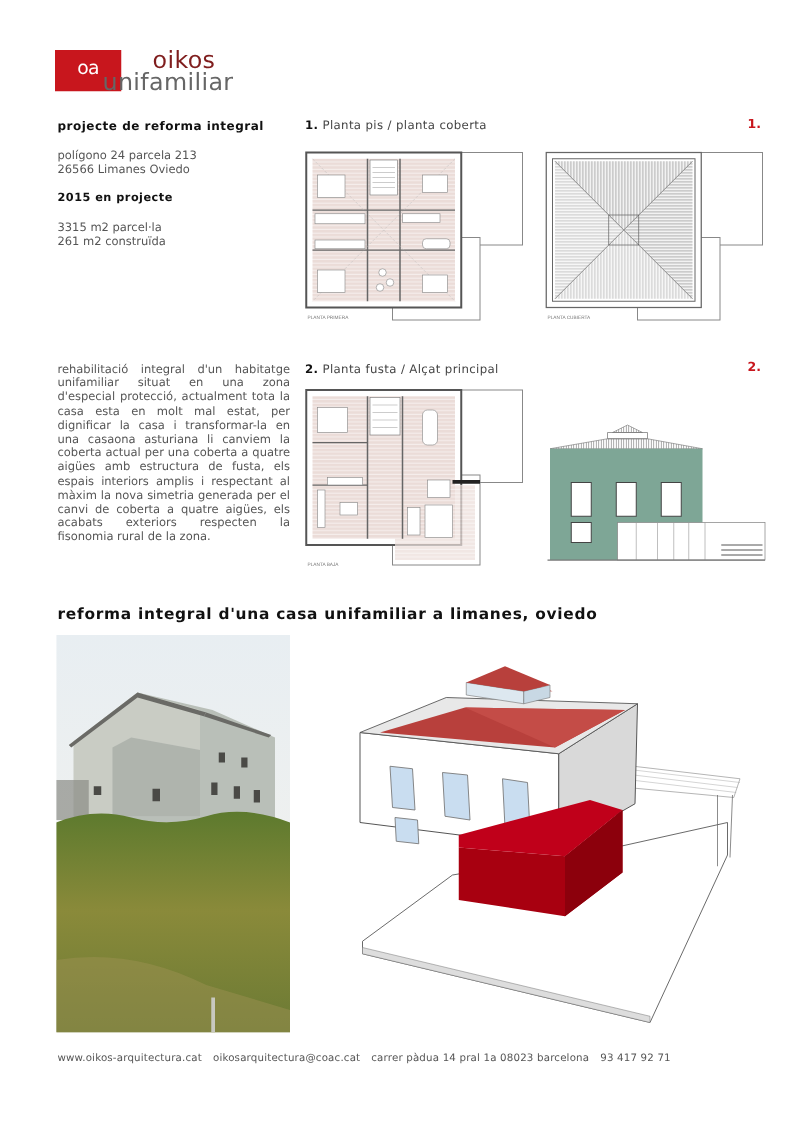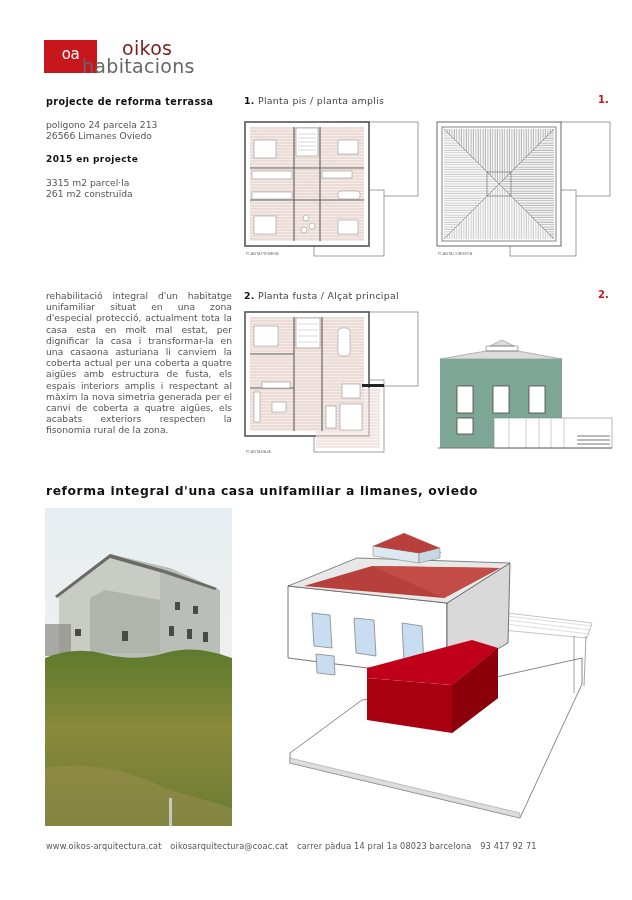--- a/index.html
+++ b/index.html
@@ -30,37 +30,37 @@
     .footer { left: 46px; top: 841px; font-size: 8.2px; color: #555; letter-spacing: 0.15px; white-space: nowrap; text-align: right; }
     .footer span { margin-right: 6px; }
   </style>
 </head>
 <body>
 
 <div class="abs logo-box">
     <span>oa</span>
   </div>
 <div class="abs logo-l1">oikos</div>
-<div class="abs logo-l2">habitacions</div>
-
-<div class="abs col-left bold-title" style="top:96px;">projecte de reforma terrassa</div>
+<div class="abs logo-l2">unifamiliar</div>
+
+<div class="abs col-left bold-title" style="top:96px;">projecte de reforma integral</div>
 <div class="abs col-left" style="top:119px;">
   <div>polígono 24 parcela 213</div>
   <div>26566 Limanes Oviedo</div>
 </div>
 <div class="abs col-left bold-title" style="top:154px;font-size:9px;">2015 en projecte</div>
 <div class="abs col-left" style="top:177px;">
   <div>3315 m2 parcel·la</div>
   <div>261 m2 construïda</div>
 </div>
 <div class="abs col-left justify" style="top:290px;">rehabilitació integral d'un habitatge unifamiliar situat en una zona d'especial protecció, actualment tota la casa esta en molt mal estat, per dignificar la casa i transformar-la en una casaona asturiana li canviem la coberta actual per una coberta a quatre aigües amb estructura de fusta, els espais interiors amplis i respectant al màxim la nova simetria generada per el canvi de coberta a quatre aigües, els acabats exteriors respecten la fisonomia rural de la zona.</div>
 
 <div class="abs sec-head" style="left:244px;top:95px;">
   <b>1.</b>
-  <span>Planta pis / planta amplis</span>
+  <span>Planta pis / planta coberta</span>
 </div>
 <div class="abs sec-num" style="left:598px;top:94px;">1.</div>
 
 <svg class="abs" style="left:242px;top:118px;" width="180" height="140" viewBox="0 0 180 140">
   <rect x="100" y="4" width="76" height="74" fill="#fff" stroke="#888" stroke-width="0.8"></rect>
   <rect x="72" y="72" width="70" height="66" fill="#fff" stroke="#888" stroke-width="0.8"></rect>
   <rect x="3" y="4" width="124" height="124" fill="#fff" stroke="#555" stroke-width="1.6"></rect>
   <defs>
     <pattern id="wood1" width="4" height="3" patternUnits="userSpaceOnUse">
       <rect width="4" height="3" fill="#ebdcd8"></rect>

